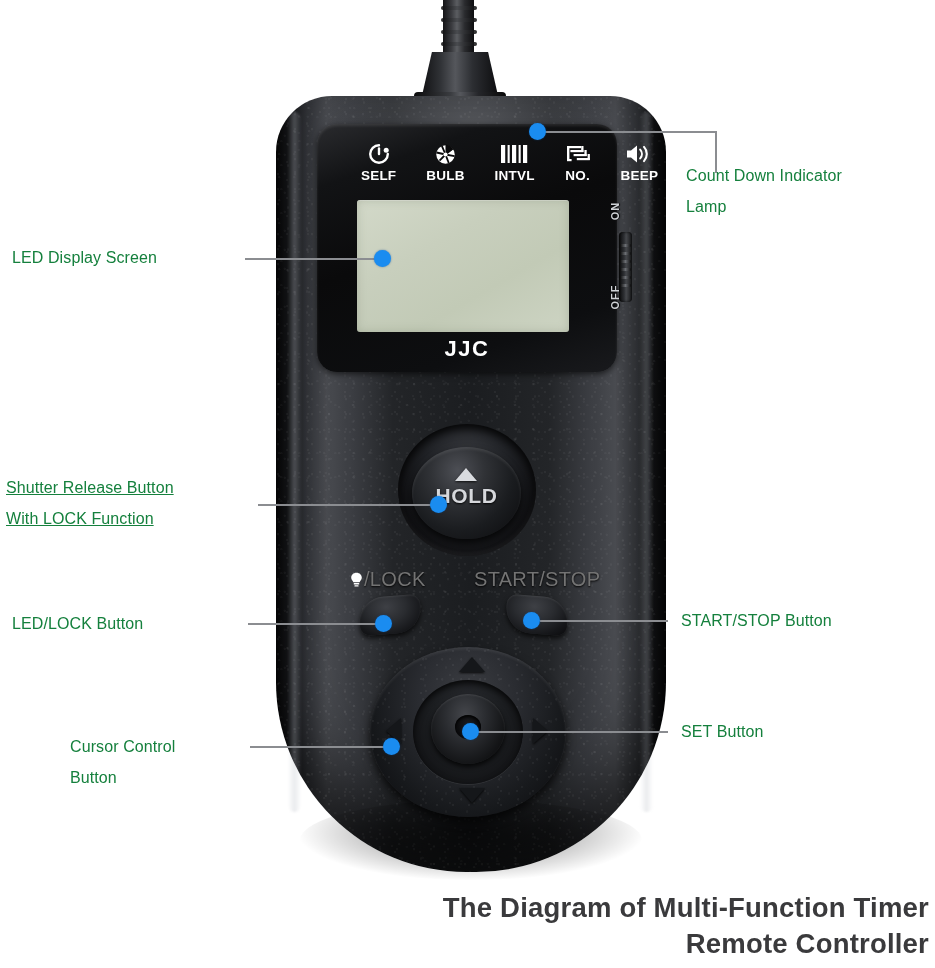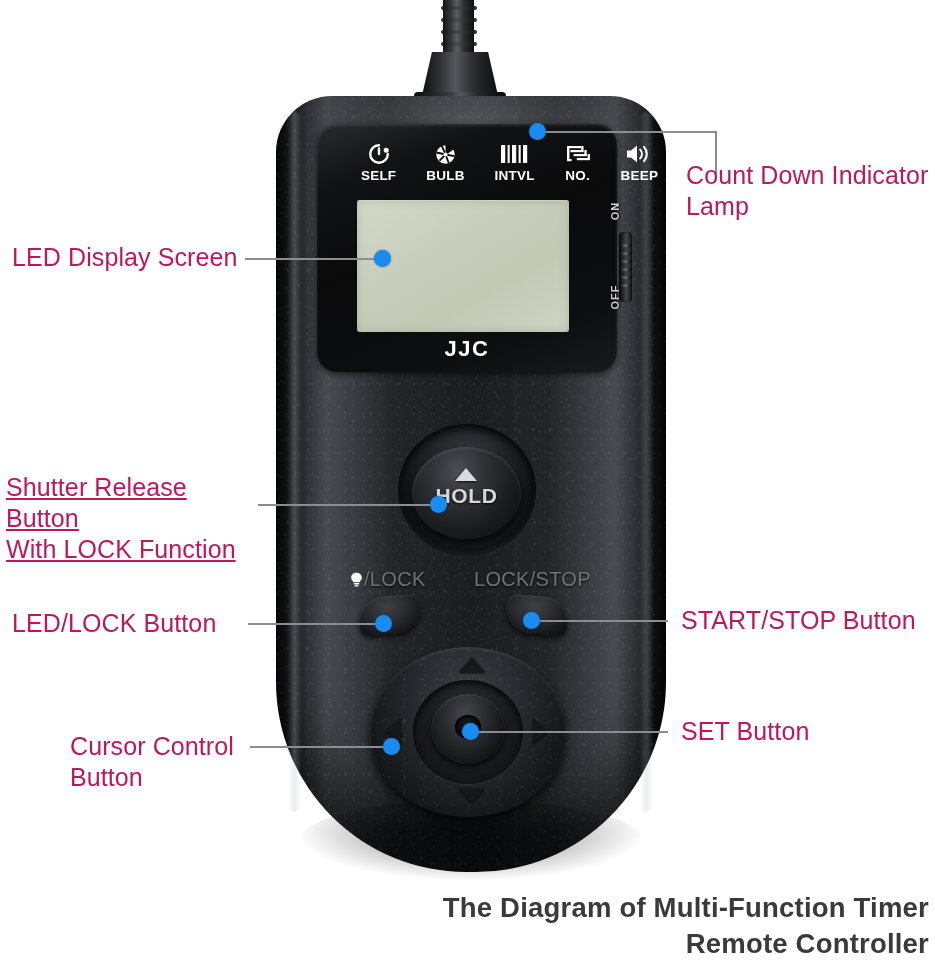--- a/index.html
+++ b/index.html
@@ -9,23 +9,23 @@
     background:#ffffff;
     font-family:"Liberation Sans","DejaVu Sans",sans-serif;
     overflow:hidden;
     position:relative;
   }
   #stage{position:absolute;left:0;top:0;width:935px;height:968px;}
 
   
   .callout{
     position:absolute;
-    font-size:25px;
+    font-size:16px;
     line-height:31px;
-    color:#be185d;
+    color:#15803d;
     letter-spacing:.1px;
     white-space:pre-line;
     font-weight:400;
   }
   .callout.right{text-align:left;}
   .callout.left{text-align:left;}
 
   
   .leader{position:absolute;background:#8b8d91;}
   .leader.h{height:1.6px;}
@@ -399,21 +399,21 @@
       <span style="display:inline-flex;margin-right:1px;">
         <svg width="13" height="15" viewBox="0 0 13 15">
           <path d="M6.5 0.7 C3.3 0.7 1.2 3 1.2 5.6 C1.2 7.6 2.6 8.9 3.4 10.2 L9.6 10.2 C10.4 8.9 11.8 7.6 11.8 5.6 C11.8 3 9.7 0.7 6.5 0.7 Z" fill="#fff"></path>
           <rect x="3.7" y="11.1" width="5.6" height="1.5" rx=".6" fill="#fff"></rect>
           <rect x="4.4" y="13.2" width="4.2" height="1.4" rx=".6" fill="#fff"></rect>
         </svg>
       </span>
       <span>/LOCK</span>
     </div>
     <div class="btn-caption" id="cap-ss">
-      <span>LOCK/STOP</span>
+      <span>START/STOP</span>
     </div>
 
     <div class="softkey" id="key-lock"></div>
     <div class="softkey" id="key-ss"></div>
 
     <div class="dpad-ring"></div>
     <div class="arrow arr-up"></div>
     <div class="arrow arr-dn"></div>
     <div class="arrow arr-lf"></div>
     <div class="arrow arr-rt"></div>

